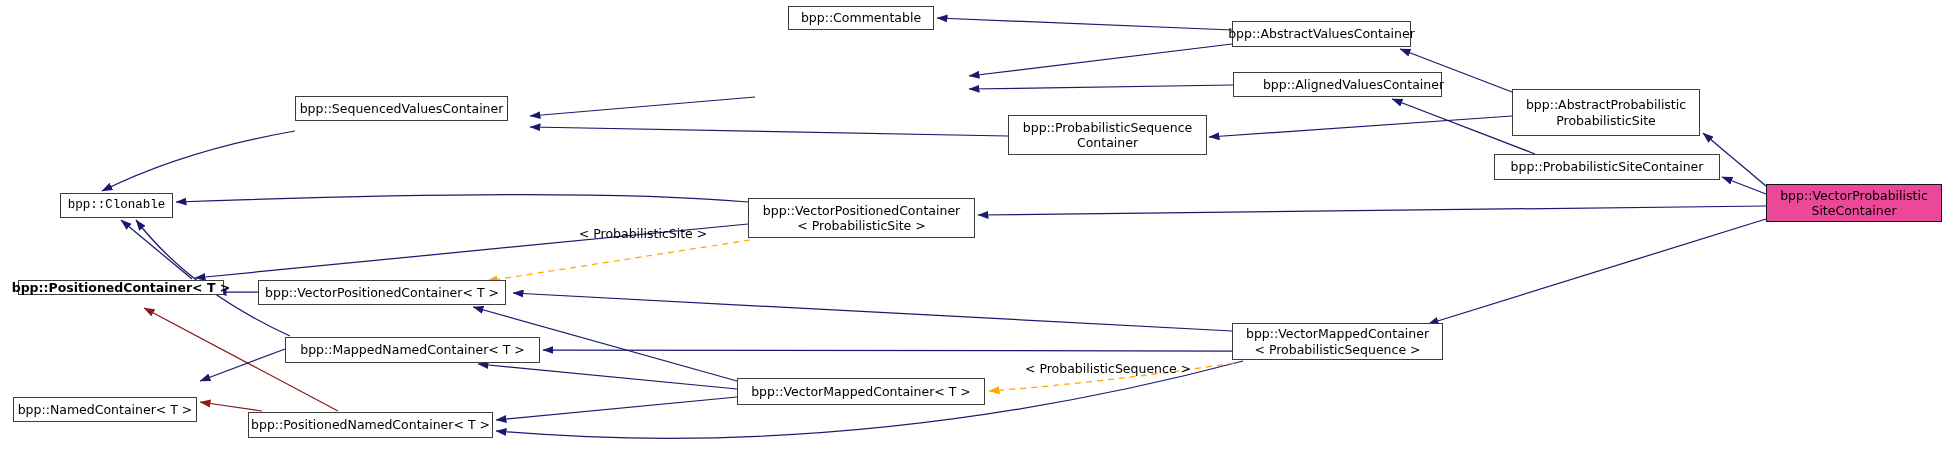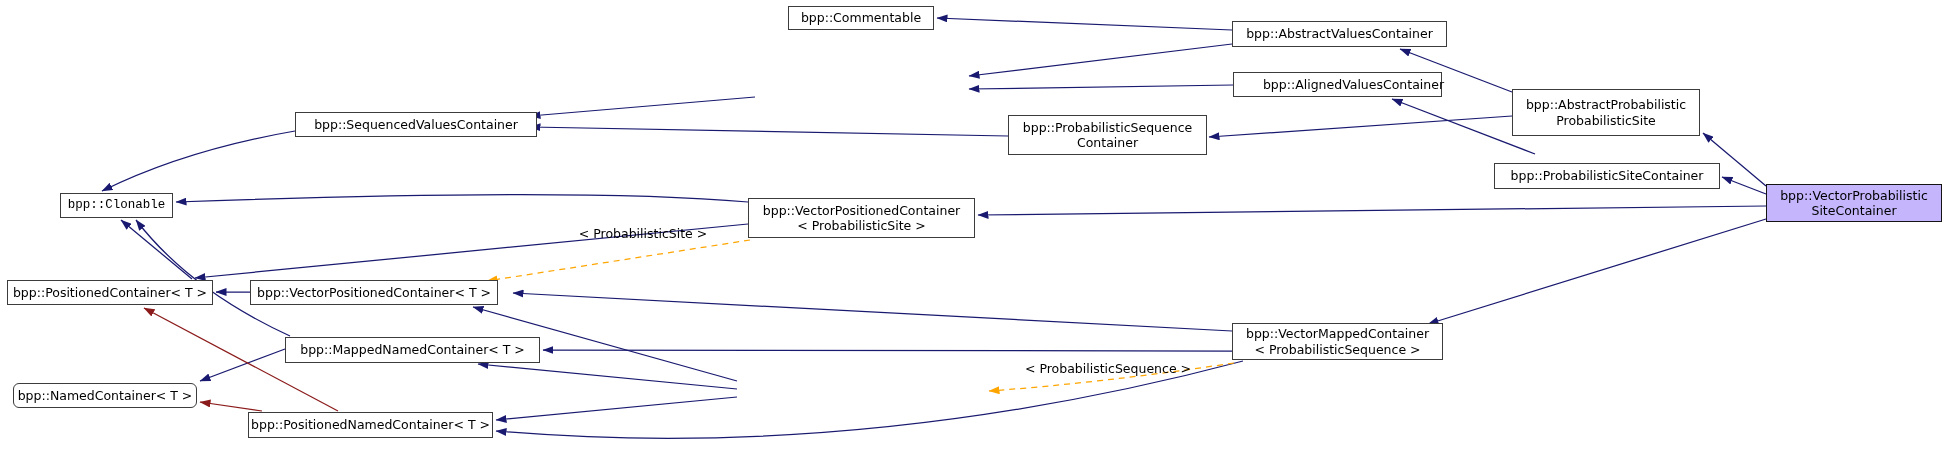--- a/index.html
+++ b/index.html
@@ -18,21 +18,21 @@
     border:1.4px solid #3c3c3c;
     box-sizing:border-box;
     font-size:12.5px;line-height:15.5px;
     color:#000000;
     text-align:left;
     white-space:nowrap;
     cursor:pointer;
     z-index:2;
   }
   .node.highlight{
-    background:#c4b5fd;
+    background:#ec4899;
     border:1.7px solid #141414;
     cursor:default;
   }
   .edge-label{
     position:absolute;
     font-size:12.5px;color:#000000;
     white-space:nowrap;
     transform:translate(-50%,-50%);
     z-index:1;
   }
@@ -79,65 +79,68 @@
       <path d="M 1232 351 L 543 350" fill="none" stroke="#191970" stroke-width="1.25" marker-end="url(#arrow-inherit)"></path>
       <path d="M 1243 361 Q 860 462 496 431" fill="none" stroke="#191970" stroke-width="1.25" marker-end="url(#arrow-inherit)"></path>
       <path d="M 338 411 L 144 308" fill="none" stroke="#8b1a1a" stroke-width="1.25" marker-end="url(#arrow-private)"></path>
       <path d="M 262 411 L 200 402" fill="none" stroke="#8b1a1a" stroke-width="1.25" marker-end="url(#arrow-private)"></path>
       <path d="M 750 240 L 487 281" fill="none" stroke="#ffa500" stroke-width="1.25" stroke-dasharray="6,5" marker-end="url(#arrow-template)"></path>
       <path d="M 1234 363 Q 1100 383 989 391" fill="none" stroke="#ffa500" stroke-width="1.25" stroke-dasharray="6,5" marker-end="url(#arrow-template)"></path>
     </svg>
 <div class="node" style="left: 788px; top: 6px; width: 146px; height: 24px;">
       <span>bpp::Commentable</span>
     </div>
-    <div class="node" style="left: 1232px; top: 21px; width: 215px; height: 26px;">
+    <div class="node" style="left: 1232px; top: 21px; width: 179px; height: 26px;">
       <span>bpp::AbstractValuesContainer</span>
     </div>
     <div class="node" style="left: 1233px; top: 72px; width: 209px; height: 25px; padding-left: 32px;">
       <span>bpp::AlignedValuesContainer</span>
     </div>
-    <div class="node" style="left: 295px; top: 112px; width: 242px; height: 25px;">
+    <div class="node" style="left: 295px; top: 96px; width: 213px; height: 25px;">
       <span>bpp::SequencedValuesContainer</span>
     </div>
     <div class="node" style="left: 1008px; top: 115px; width: 199px; height: 40px;">
       <span>bpp::ProbabilisticSequence</span>
       <span>Container</span>
     </div>
     <div class="node" style="left: 1512px; top: 89px; width: 188px; height: 47px;">
       <span>bpp::AbstractProbabilistic</span>
       <span>ProbabilisticSite</span>
     </div>
-    <div class="node" style="left: 1494px; top: 154px; width: 226px; height: 26px; margin-top: 9px;">
+    <div class="node" style="left: 1494px; top: 154px; width: 226px; height: 26px;">
       <span>bpp::ProbabilisticSiteContainer</span>
     </div>
     <div class="node highlight" style="left: 1766px; top: 184px; width: 176px; height: 38px;">
       <span>bpp::VectorProbabilistic</span>
       <span>SiteContainer</span>
     </div>
     <div class="node" style="left: 60px; top: 193px; width: 113px; height: 25px; font-family: Liberation Mono, monospace;">
       <span>bpp::Clonable</span>
     </div>
     <div class="node" style="left: 748px; top: 198px; width: 227px; height: 40px;">
       <span>bpp::VectorPositionedContainer</span>
       <span>&lt; ProbabilisticSite &gt;</span>
     </div>
-    <div class="node" style="left: 7px; top: 280px; width: 206px; height: 25px;">
+    <div class="node" style="left: 18px; top: 280px; width: 206px; height: 15px; font-weight: bold;">
       <span>bpp::PositionedContainer&lt; T &gt;</span>
     </div>
-    <div class="node" style="left: 250px; top: 280px; width: 248px; height: 25px;">
+    <div class="node" style="left: 258px; top: 280px; width: 248px; height: 25px;">
       <span>bpp::VectorPositionedContainer&lt; T &gt;</span>
     </div>
     <div class="node" style="left: 285px; top: 337px; width: 255px; height: 26px;">
       <span>bpp::MappedNamedContainer&lt; T &gt;</span>
     </div>
     <div class="node" style="left: 1232px; top: 323px; width: 211px; height: 37px;">
       <span>bpp::VectorMappedContainer</span>
       <span>&lt; ProbabilisticSequence &gt;</span>
     </div>
-    <div class="node" style="left: 13px; top: 383px; width: 184px; height: 25px; border-radius: 6px;">
+    <div class="node" style="left: 13px; top: 397px; width: 184px; height: 25px;">
       <span>bpp::NamedContainer&lt; T &gt;</span>
+    </div>
+    <div class="node" style="left: 737px; top: 378px; width: 248px; height: 27px;">
+      <span>bpp::VectorMappedContainer&lt; T &gt;</span>
     </div>
     <div class="node" style="left: 248px; top: 412px; width: 245px; height: 26px;">
       <span>bpp::PositionedNamedContainer&lt; T &gt;</span>
     </div>
     <div class="edge-label" style="left: 643px; top: 233px;">&lt; ProbabilisticSite &gt;</div>
     <div class="edge-label" style="left: 1108px; top: 368px;">&lt; ProbabilisticSequence &gt;</div>
   </div>
 
 </body></html>

